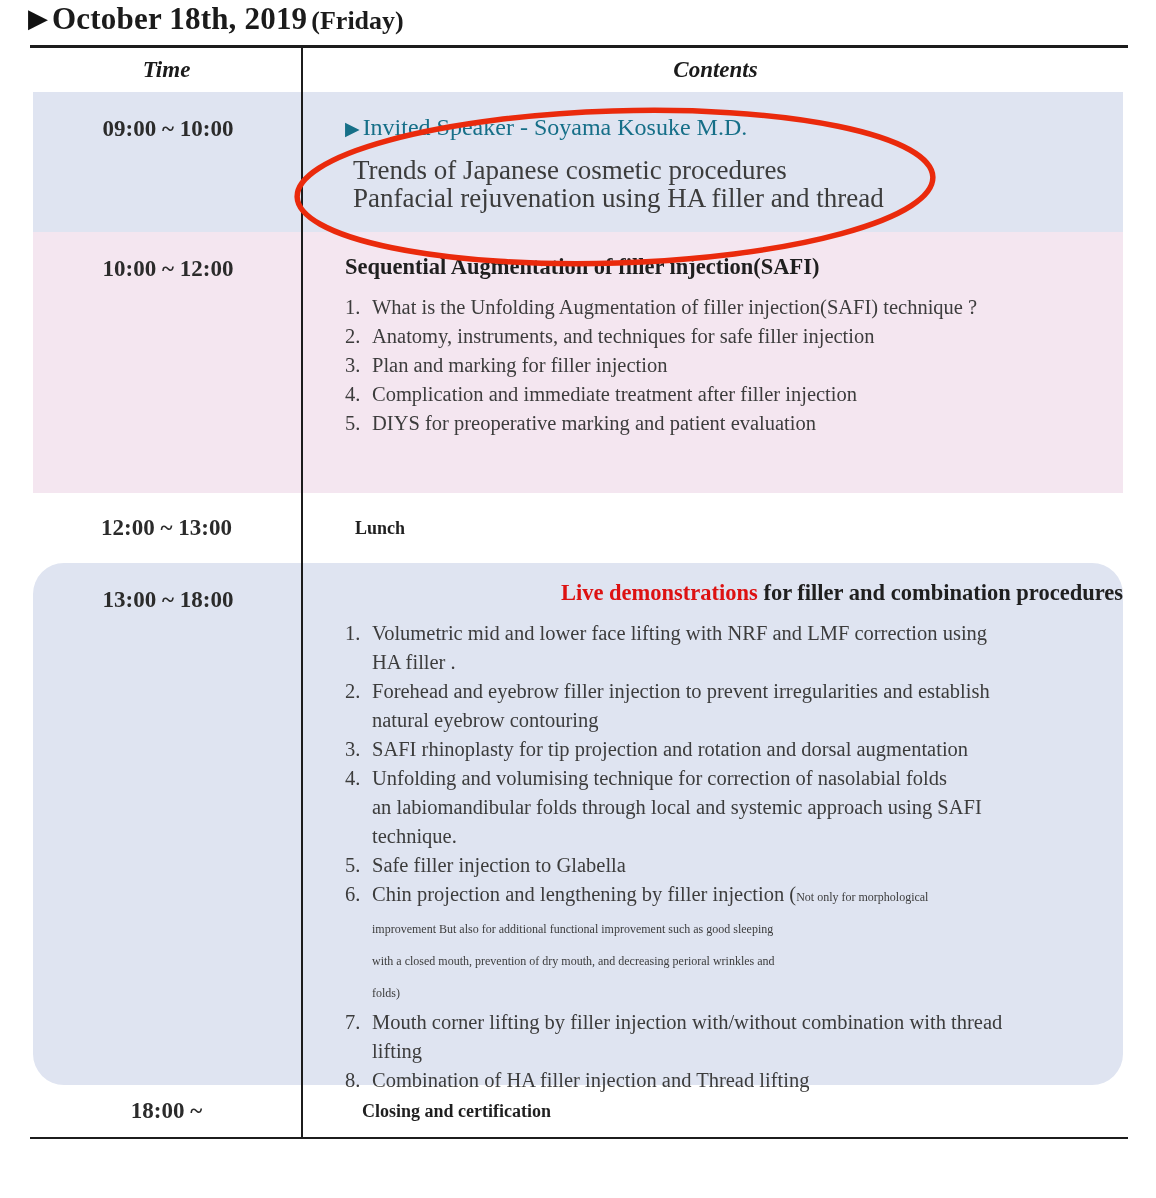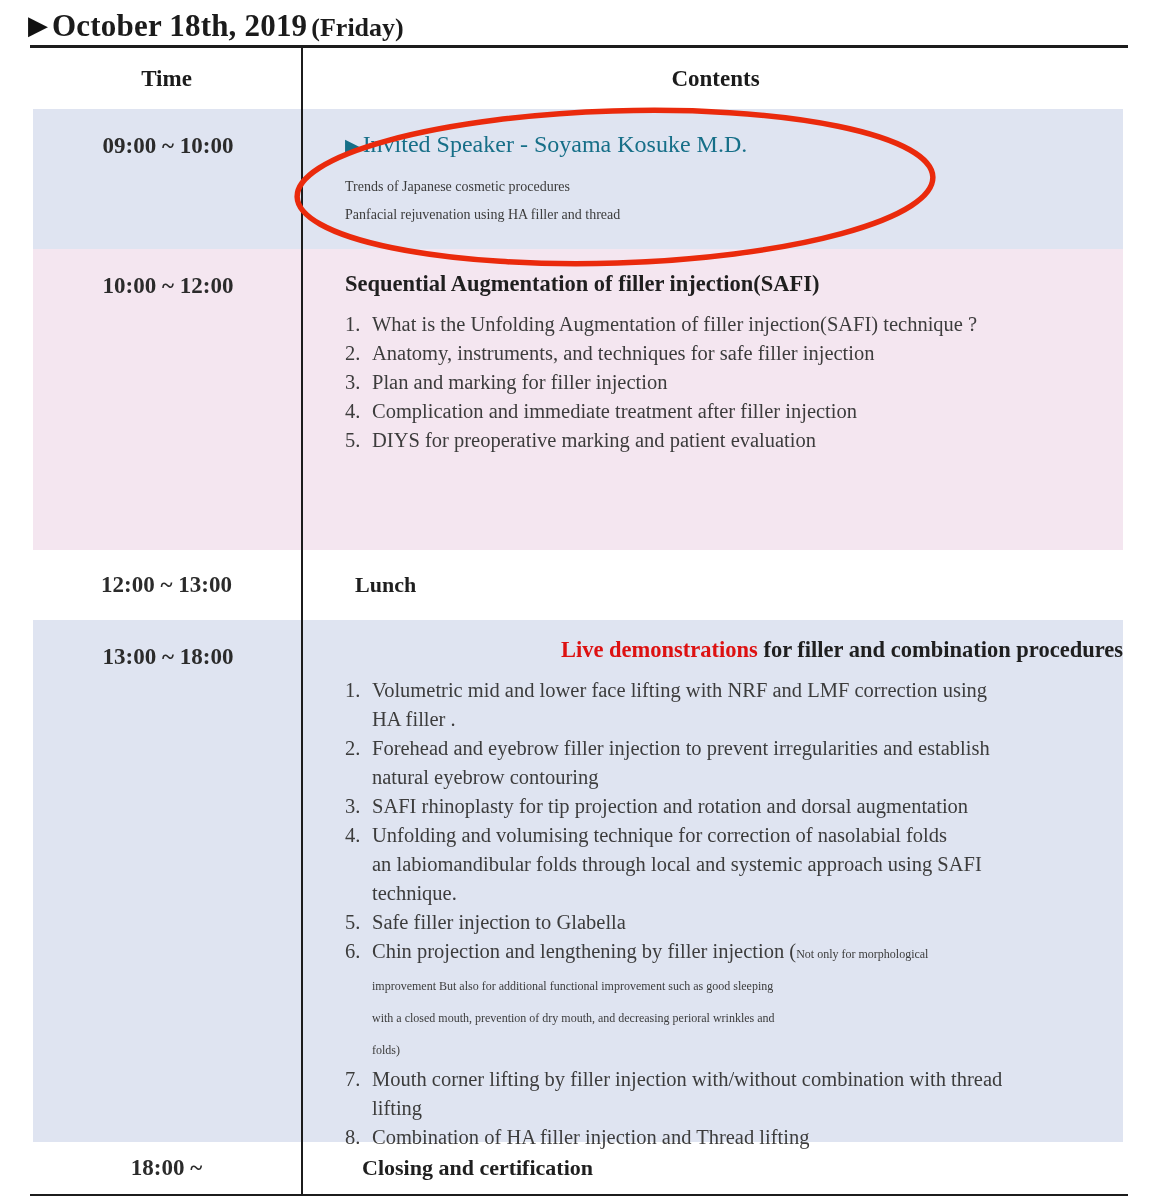--- a/index.html
+++ b/index.html
@@ -3,78 +3,78 @@
 <meta charset="utf-8">
 <style>
   html,body { margin:0; padding:0; }
   body {
     width:1156px; height:1198px; background:#ffffff; position:relative;
     font-family:"Liberation Serif", serif; color:#222;
     overflow:hidden;
   }
 
   
-  .page-title { position:absolute; left:28px; top:8px; white-space:nowrap; }
+  .page-title { position:absolute; left:28px; top:1px; white-space:nowrap; }
   .page-title .tri { font-size:26px; color:#111; margin-right:4px; vertical-align:2px; }
   .page-title .main { font-size:31px; font-weight:bold; color:#1b1b1b; letter-spacing:0.2px; }
   .page-title .sub { font-size:26px; font-weight:bold; color:#1b1b1b; }
 
   
   .schedule-table {
     position:absolute; left:30px; top:45px; width:1098px;
     border-top:3px solid #1c1c1c; border-bottom:2px solid #1c1c1c;
   }
   .col-divider { position:absolute; left:271px; top:0; bottom:0; width:2px; background:#1c1c1c; z-index:6; }
 
-  .thead { display:flex; height:61px; align-items:center; }
+  .thead { display:flex; height:44px; align-items:center;font-style:italic; }
   .th { font-weight:bold; font-size:23px; color:#1b1b1b; text-align:center; }
   .th-time { width:273px; }
   .th-contents { flex:1; }
 
   .row { display:flex; }
   .bg-blue { background:#dfe4f1; }
   .bg-pink { background:#f4e6f0; }
   .row.colored { margin-left:3px; margin-right:5px; }
   .row.colored .cell-time { width:270px; }
 
   .cell-time {
     width:273px; text-align:center; font-weight:bold; font-size:23px;
     color:#2b2b2b; padding-top:24px; box-sizing:border-box; flex:none;
   }
   .row.vcenter { align-items:center; }
   .row.vcenter .cell-time { padding-top:0; }
   .cell-content { flex:1; padding-left:42px; box-sizing:border-box; min-width:0; }
 
   .h-row1 { height:140px; }
-  .h-row2 { height:301px; }
+  .h-row2 { height:261px; }
   .h-row3 { height:70px;justify-content:space-between; }
-  .h-row4 { height:522px; }
+  .h-row4 { height:522px;border-radius:31px; }
   .h-row5 { height:52px; }
 
   
   .speaker-heading { margin-top:22px; font-size:24px; color:#166f88; }
   .speaker-heading .tri { font-size:19px; margin-right:3px; }
-  .speaker-lines { margin-top:15px; margin-left:0; font-size:14px; line-height:28px; color:#3c3c3c; }
+  .speaker-lines { margin-top:15px; margin-left:8px; font-size:27px; line-height:28px; color:#3c3c3c; }
 
   
   .session-heading { margin-top:18px; font-size:22.5px; font-weight:bold; line-height:34px; color:#1f1f1f; }
   .session-heading.tight { margin-top:13px;text-align:right; }
   .red { color:#dd1111; }
 
   
   ol.session-list {
     counter-reset: it; margin:9px 0 0 0; padding:0; width:762px; max-width:762px;
     font-size:20.5px; line-height:29px; color:#3c3c3c; list-style:none;
   }
   ol.session-list li { counter-increment: it; position:relative; padding-left:27px; white-space:pre-wrap; }
   ol.session-list li::before { content: counter(it) "."; position:absolute; left:0; top:0; }
   .small { font-size:12px; }
 
   
-  .plain-label { font-weight:bold; font-size:22px; color:#1f1f1f; padding-left:10px; }
+  .plain-label { font-weight:bold; font-size:18px; color:#1f1f1f; padding-left:10px; }
 
   
   .annotation-svg { position:absolute; left:0; top:0; width:1156px; height:1198px; pointer-events:none; z-index:10; }
 </style>
 </head>
 <body>
 
 <div class="page-title">
   <span class="tri">▶</span><span class="main">October 18th, 2019</span>
   <span class="sub">(Friday)</span>

